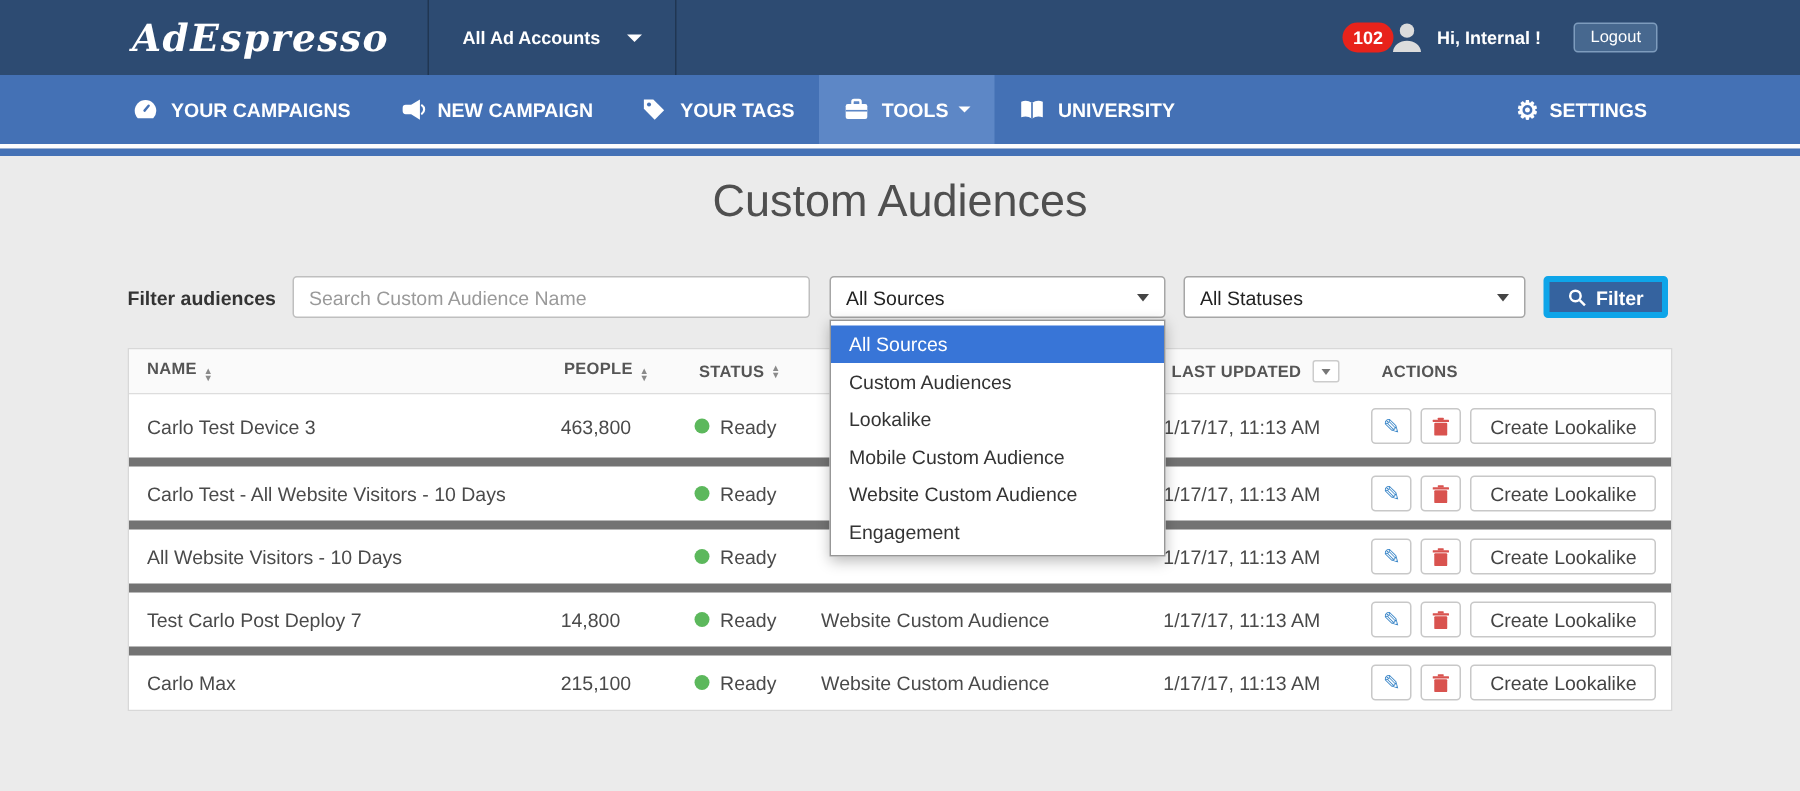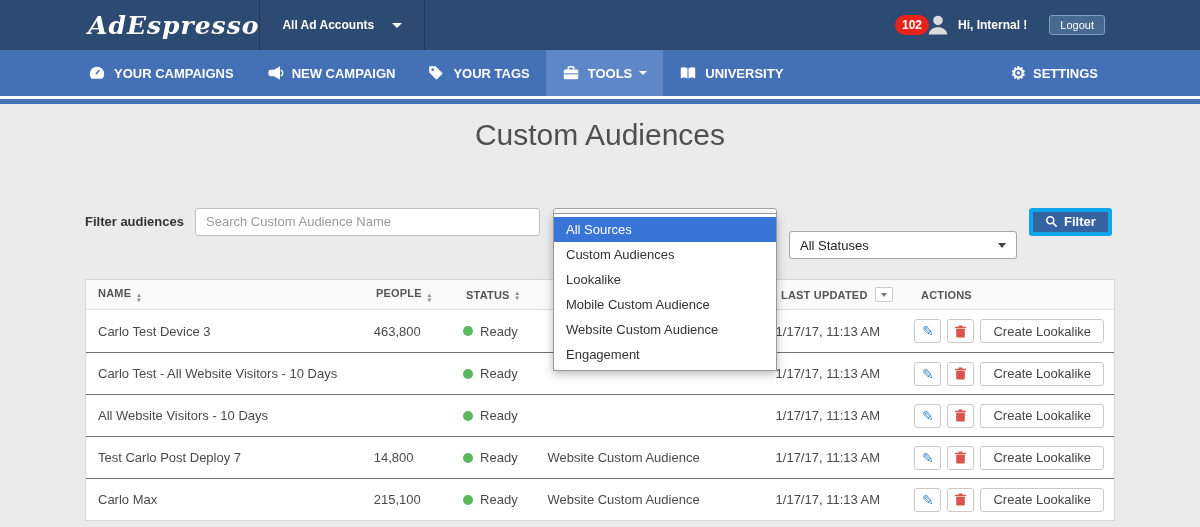--- a/index.html
+++ b/index.html
@@ -2,21 +2,21 @@
 <html><head>
 <meta charset="utf-8">
 <style>
   * { margin:0; padding:0; box-sizing:border-box; }
   html, body { width:1200px; height:527px; }
   body { font-family:"Liberation Sans", sans-serif; background:#ebebeb; overflow:hidden; position:relative; }
 
   
   .topbar { height:50px; background:#2d4b72; display:flex; align-items:center; padding:0 95px 0 88px; }
   .logo { font-family:"DejaVu Serif", serif; font-style:italic; font-weight:bold; color:#fff; font-size:25px; letter-spacing:1px; cursor:pointer; white-space:nowrap; }
-  .account-sel { height:50px; display:flex; align-items:center; padding:0 22px; border-left:1px solid rgba(0,0,0,.28); border-right:1px solid rgba(0,0,0,.28); cursor:pointer;text-align:center; }
+  .account-sel { margin-left:26px; height:50px; display:flex; align-items:center; padding:0 22px; border-left:1px solid rgba(0,0,0,.28); border-right:1px solid rgba(0,0,0,.28); cursor:pointer;text-align:center; }
   .account-sel .lbl { color:#fff; font-weight:bold; font-size:12px; white-space:nowrap; }
   .caret-w { display:inline-block; width:0; height:0; border-left:5px solid transparent; border-right:5px solid transparent; border-top:5px solid #fff; margin-left:18px; }
   .top-right { margin-left:auto; display:flex; align-items:center; }
   .badge { background:#e8231b; color:#fff; font-weight:bold; font-size:12px; padding:3px 7px; border-radius:11px; margin-right:-3px; position:relative; z-index:2; }
   .greet { color:#fff; font-weight:bold; font-size:12px; margin-left:8px; white-space:nowrap; }
   .logout { margin-left:22px; background:#47688f; border:1px solid #7e9cbd; color:#fff; font-size:11px; padding:3px 10px; border-radius:3px; cursor:pointer; font-family:Liberation Sans, sans-serif; }
 
   
   .navbar { height:46px; background:#4471b5; display:flex; align-items:stretch; padding:0 86px 0 72px; }
   .nav-item { display:flex; align-items:center; padding:0 16px; color:#fff; font-weight:bold; font-size:13px; cursor:pointer; white-space:nowrap; }
@@ -34,34 +34,34 @@
   .create-wrap { text-align:center; margin-top:16px; }
   .btn-create { background:#5bb75b; border:1px solid #4cae4c; color:#fff; font-size:17px; font-weight:bold; padding:9px 24px; border-radius:4px; cursor:pointer; font-family:inherit; box-shadow:inset 0 1px 0 rgba(255,255,255,.25); }
 
   .container { width:1030px; margin:0 auto; }
   .filter-row { margin-top:32px; display:flex; align-items:center; position:relative; }
   .filter-label { font-weight:bold; font-size:13px; color:#333; width:110px; }
   .search-input { width:345px; height:28px; border:1px solid #bfbfbf; border-radius:3px; padding:0 10px; font-size:13px; color:#333; font-family:inherit; }
   .search-input::placeholder { color:#9a9a9a; }
   .sel { height:28px; border:1px solid #a6a6a6; border-radius:3px; background:#fff; display:flex; align-items:center; justify-content:space-between; padding:0 10px; font-size:13px; color:#222; cursor:pointer; }
   .sel-sources { width:224px; margin-left:13px; }
-  .sel-status { width:228px; margin-left:12px;margin-top:47px; }
+  .sel-status { width:228px; margin-left:12px; }
   .caret-d { width:0; height:0; border-left:4px solid transparent; border-right:4px solid transparent; border-top:5px solid #444; }
   .btn-filter { margin-left:12px; height:28px; background:#35639f; border:4px solid #0ea5e9; color:#fff; font-weight:bold; font-size:13px; border-radius:3px; padding:0 12px; display:flex; align-items:center; gap:6px; cursor:pointer; font-family:inherit; }
 
   
   .dropdown { position:absolute; left:468px; top:29px; width:224px; background:#fff; border:1px solid #979797; box-shadow:0 3px 9px rgba(0,0,0,.28); z-index:40; padding:3px 0; }
   .opt { height:25px; display:flex; align-items:center; padding:0 12px; font-size:13px; color:#333; cursor:pointer; white-space:nowrap; }
   .opt.hl { background:#3875d7; color:#fff; }
 
   
   .table { margin-top:20px; background:#fff; border:1px solid #d8d8d8; }
   .t-head { display:flex; align-items:center; background:#fafafa; border-bottom:1px solid #ddd; height:30px; font-size:11px; font-weight:bold; color:#555; letter-spacing:.2px; }
   .t-row { display:flex; align-items:center; height:42px; font-size:13px; color:#4a4a4a; background:#fff; }
-  .t-row + .t-row { border-top:1px solid #737373; }
+  .t-row + .t-row { border-top:6px solid #737373; }
   .c-name { width:290px; padding-left:12px; }
   .c-people { width:90px; }
   .c-status { width:85px; display:flex; align-items:center; }
   .c-source { width:230px; }
   .c-updated { width:140px; display:flex; align-items:center; }
   .c-actions { flex:1; display:flex; align-items:center; gap:6px; padding-right:10px; }
   .sort { display:inline-flex; flex-direction:column; margin-left:6px; color:#8a8a8a; font-size:6.5px; line-height:5px; cursor:pointer; }
   .mini { margin-left:7px; width:18px; height:15px; border:1px solid #ccc; background:#fff; border-radius:2px; display:inline-flex; align-items:center; justify-content:center; cursor:pointer; }
   .mini .caret-d { border-left-width:3px; border-right-width:3px; border-top-width:4px; border-top-color:#777; }
   .dot { width:10px; height:10px; border-radius:50%; background:#5cb85c; display:inline-block; margin-right:7px; flex:none; }

